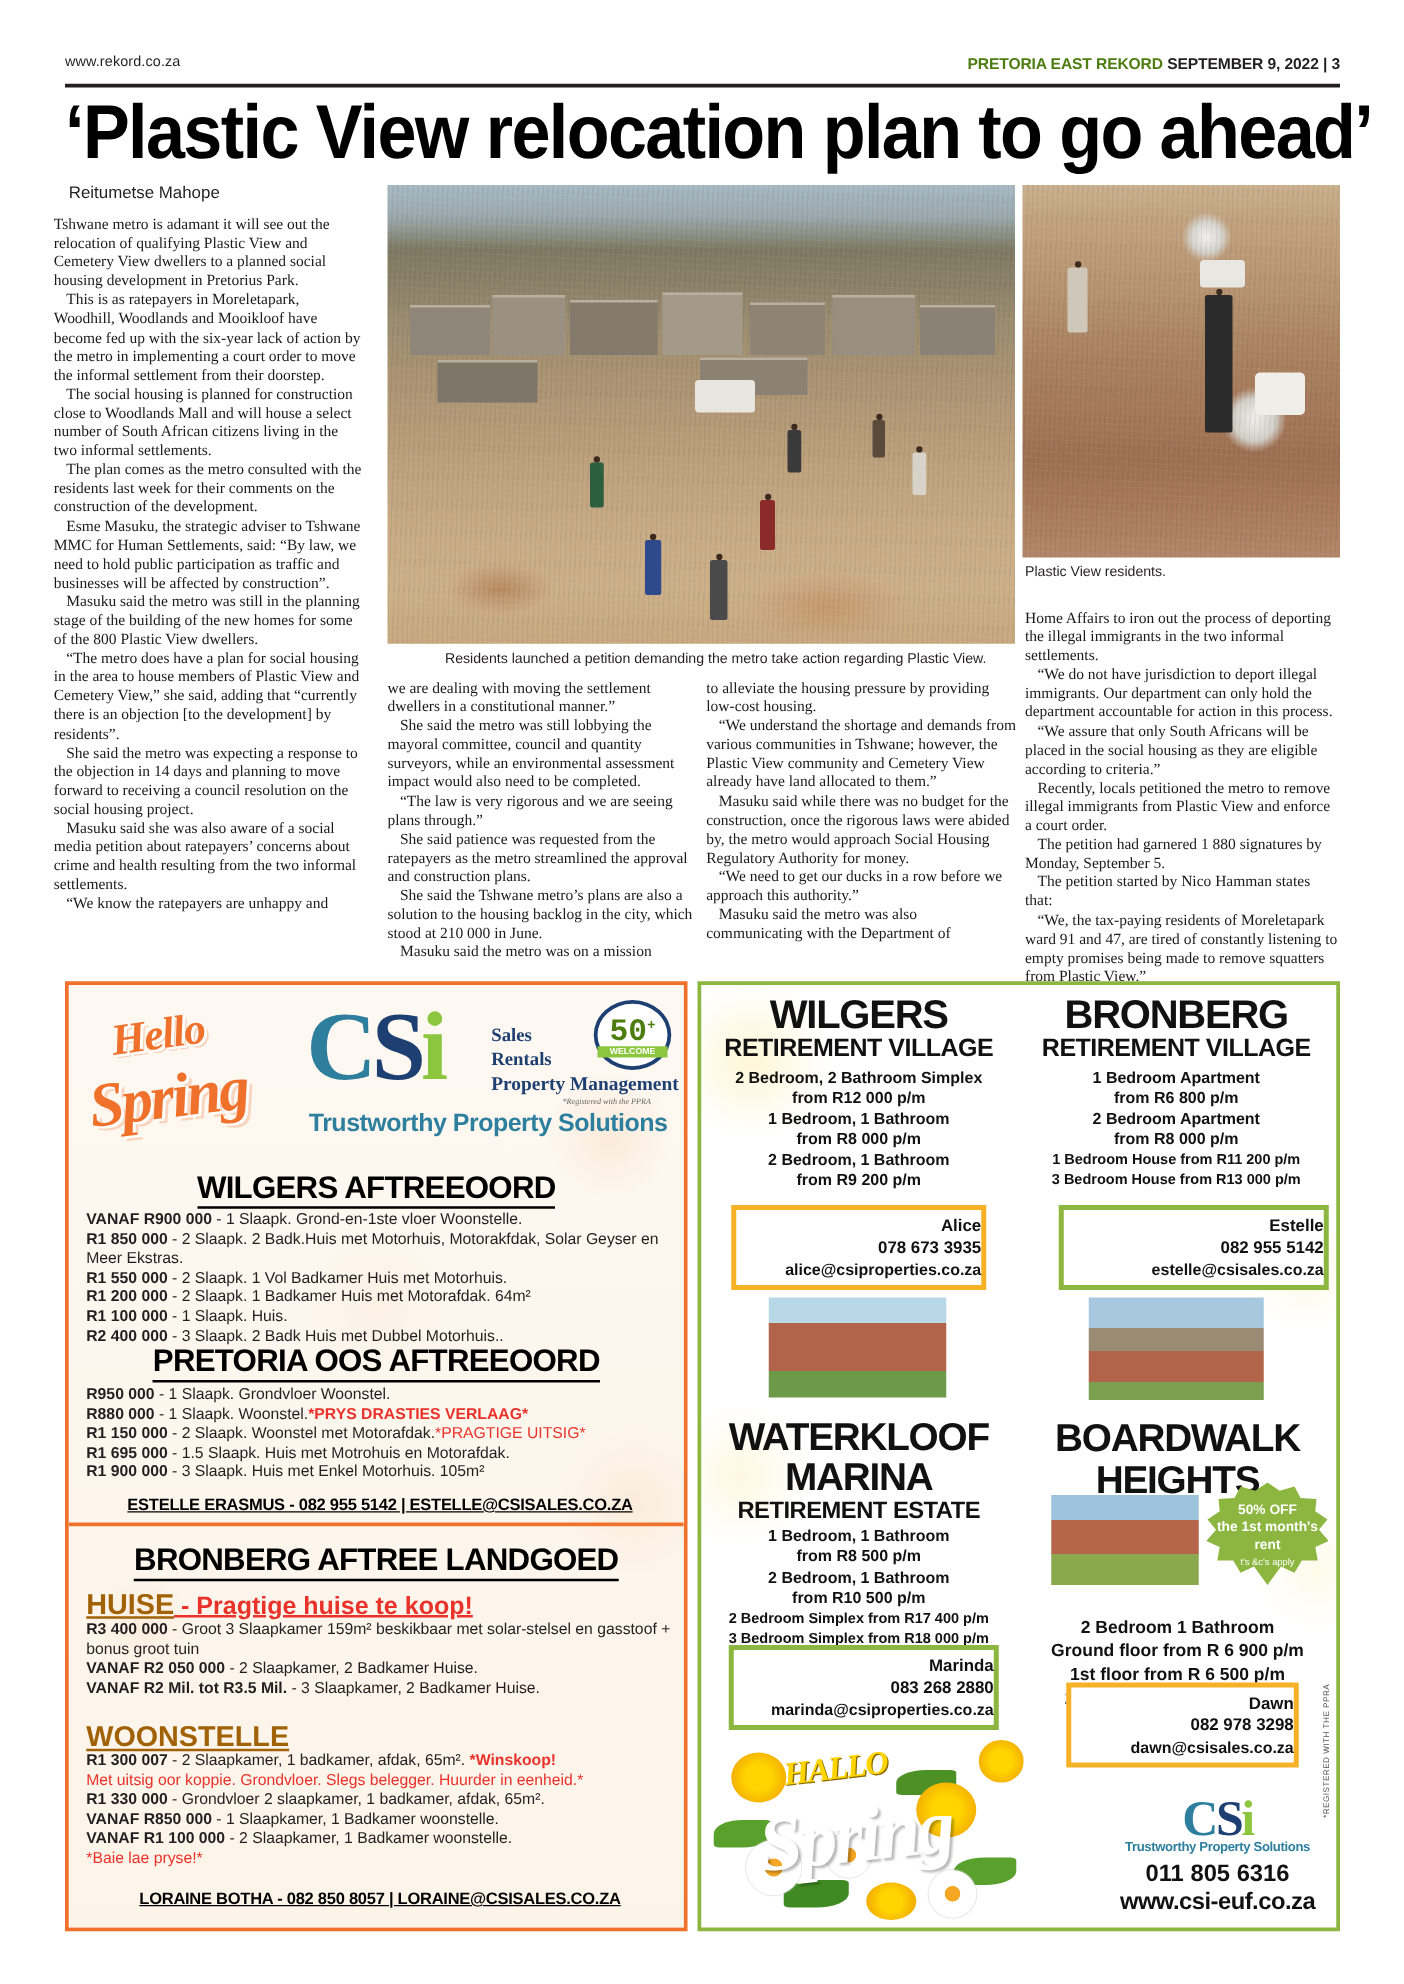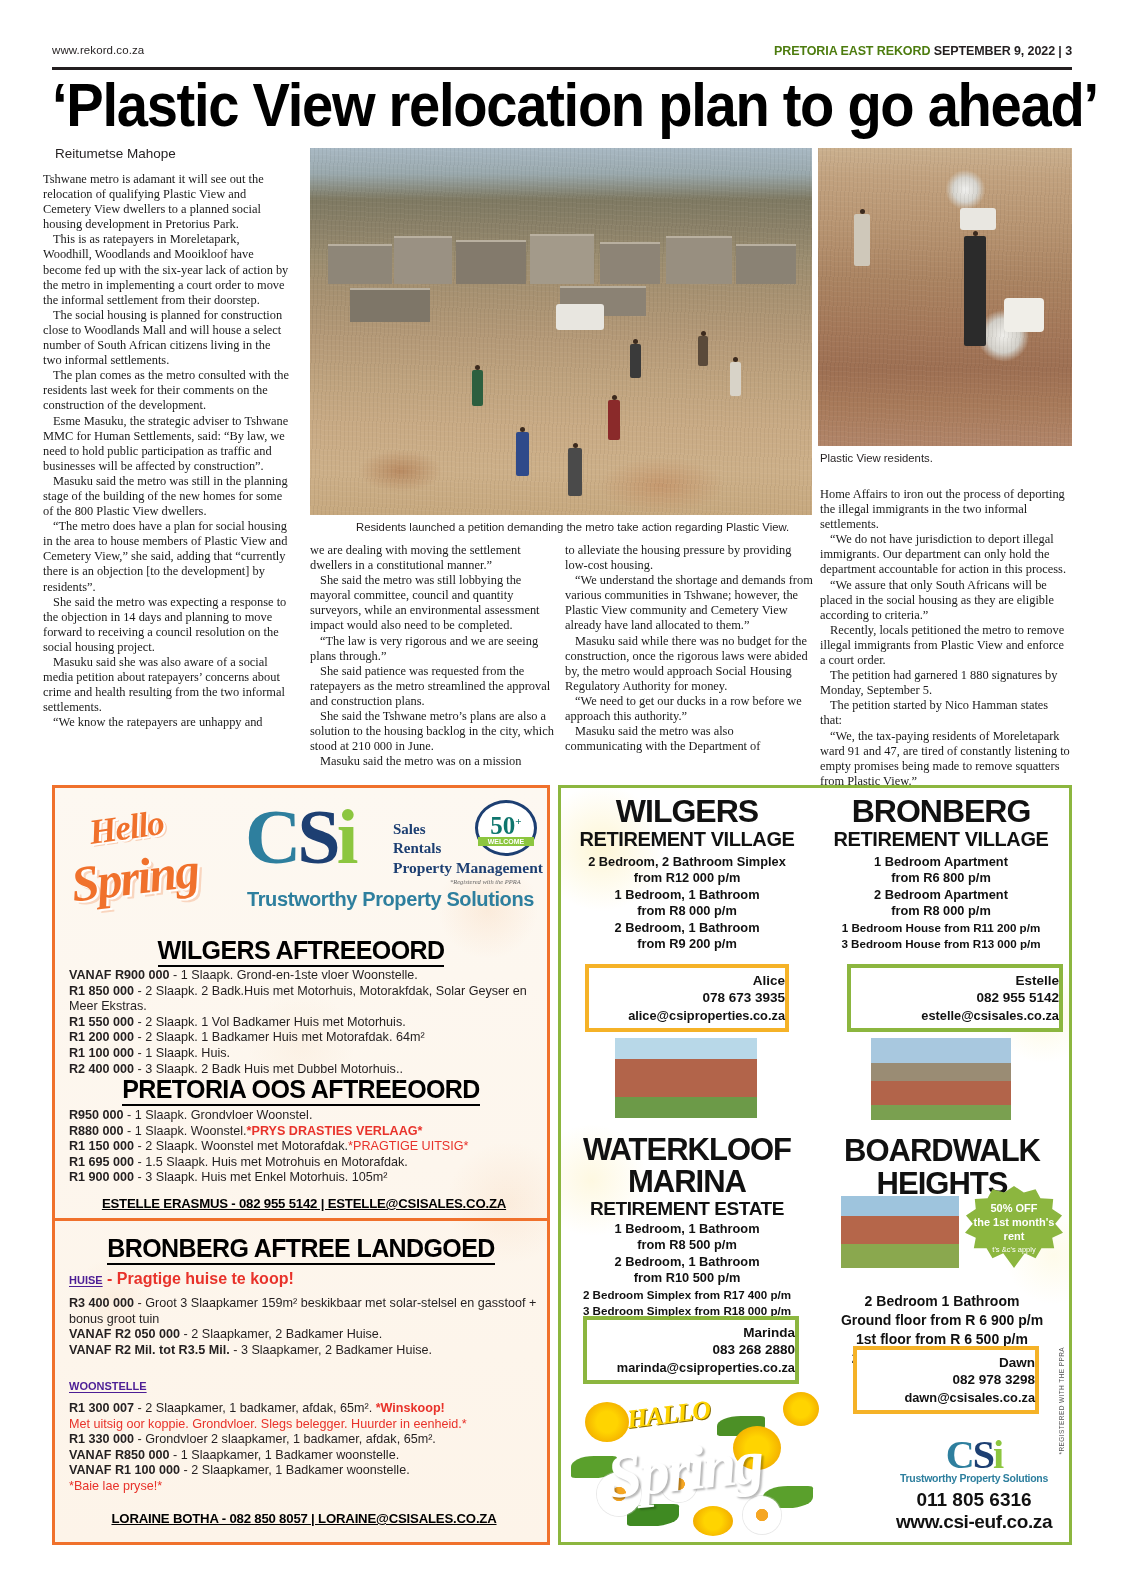--- a/index.html
+++ b/index.html
@@ -178,22 +178,22 @@
     letter-spacing: -.4px;
   }
   .badge50 {
     position: absolute; left: 420px; top: 12px;
     width: 62px; height: 56px; border-radius: 50%;
     background: #fff; border: 3px solid #1d3f72;
     display: flex; flex-direction: column;
     align-items: center; justify-content: center;
   }
   .badge50 .n {
-    font-family: Liberation Serif, serif;
-    font-size: 25px; font-weight: bold; color: #0f766e;
+    font-family: Liberation Mono, monospace;
+    font-size: 25px; font-weight: bold; color: #4d7c0f;
     line-height: 22px;
   }
   .badge50 .w {
     background: #8cc63f; color: #fff; font-size: 7px;
     font-family: "Liberation Sans", sans-serif; font-weight: bold;
     width: 100%; text-align: center; padding: 1px 0;
   }
 
   .ad-hdr {
     font-family: "Liberation Sans", sans-serif;
@@ -214,25 +214,25 @@
   .listing .red-n { color: #e8322a; font-weight: normal; }
   .contact-line {
     font-family: "Liberation Sans", sans-serif;
     font-weight: bold; font-size: 13.2px; color: #000;
     text-align: center; text-decoration: underline;
     letter-spacing: -.2px;
   }
   .divider-h { height: 2.5px; background: #f0712c; }
   .sub-head-red {
     font-family: "Liberation Sans", sans-serif;
-    font-weight: bold; font-size: 16px; color: #e8322a;
+    font-weight: bold; font-size: 20px; color: #e8322a; text-decoration: underline;
   }
   .sub-head-blk {
     font-family: "Liberation Sans", sans-serif;
-    font-weight: bold; font-size: 11px; color: #4c1d95;
+    font-weight: bold; font-size: 23px; color: #a16207;
     text-decoration: underline; text-underline-offset: 2px;
   }
 
   
   .ad-right {
     position: absolute; left: 506px; top: 0; width: 514px; height: 760px;
     background: #ffffff;
     border: 3px solid #8cb63f;
     overflow: hidden;
   }

